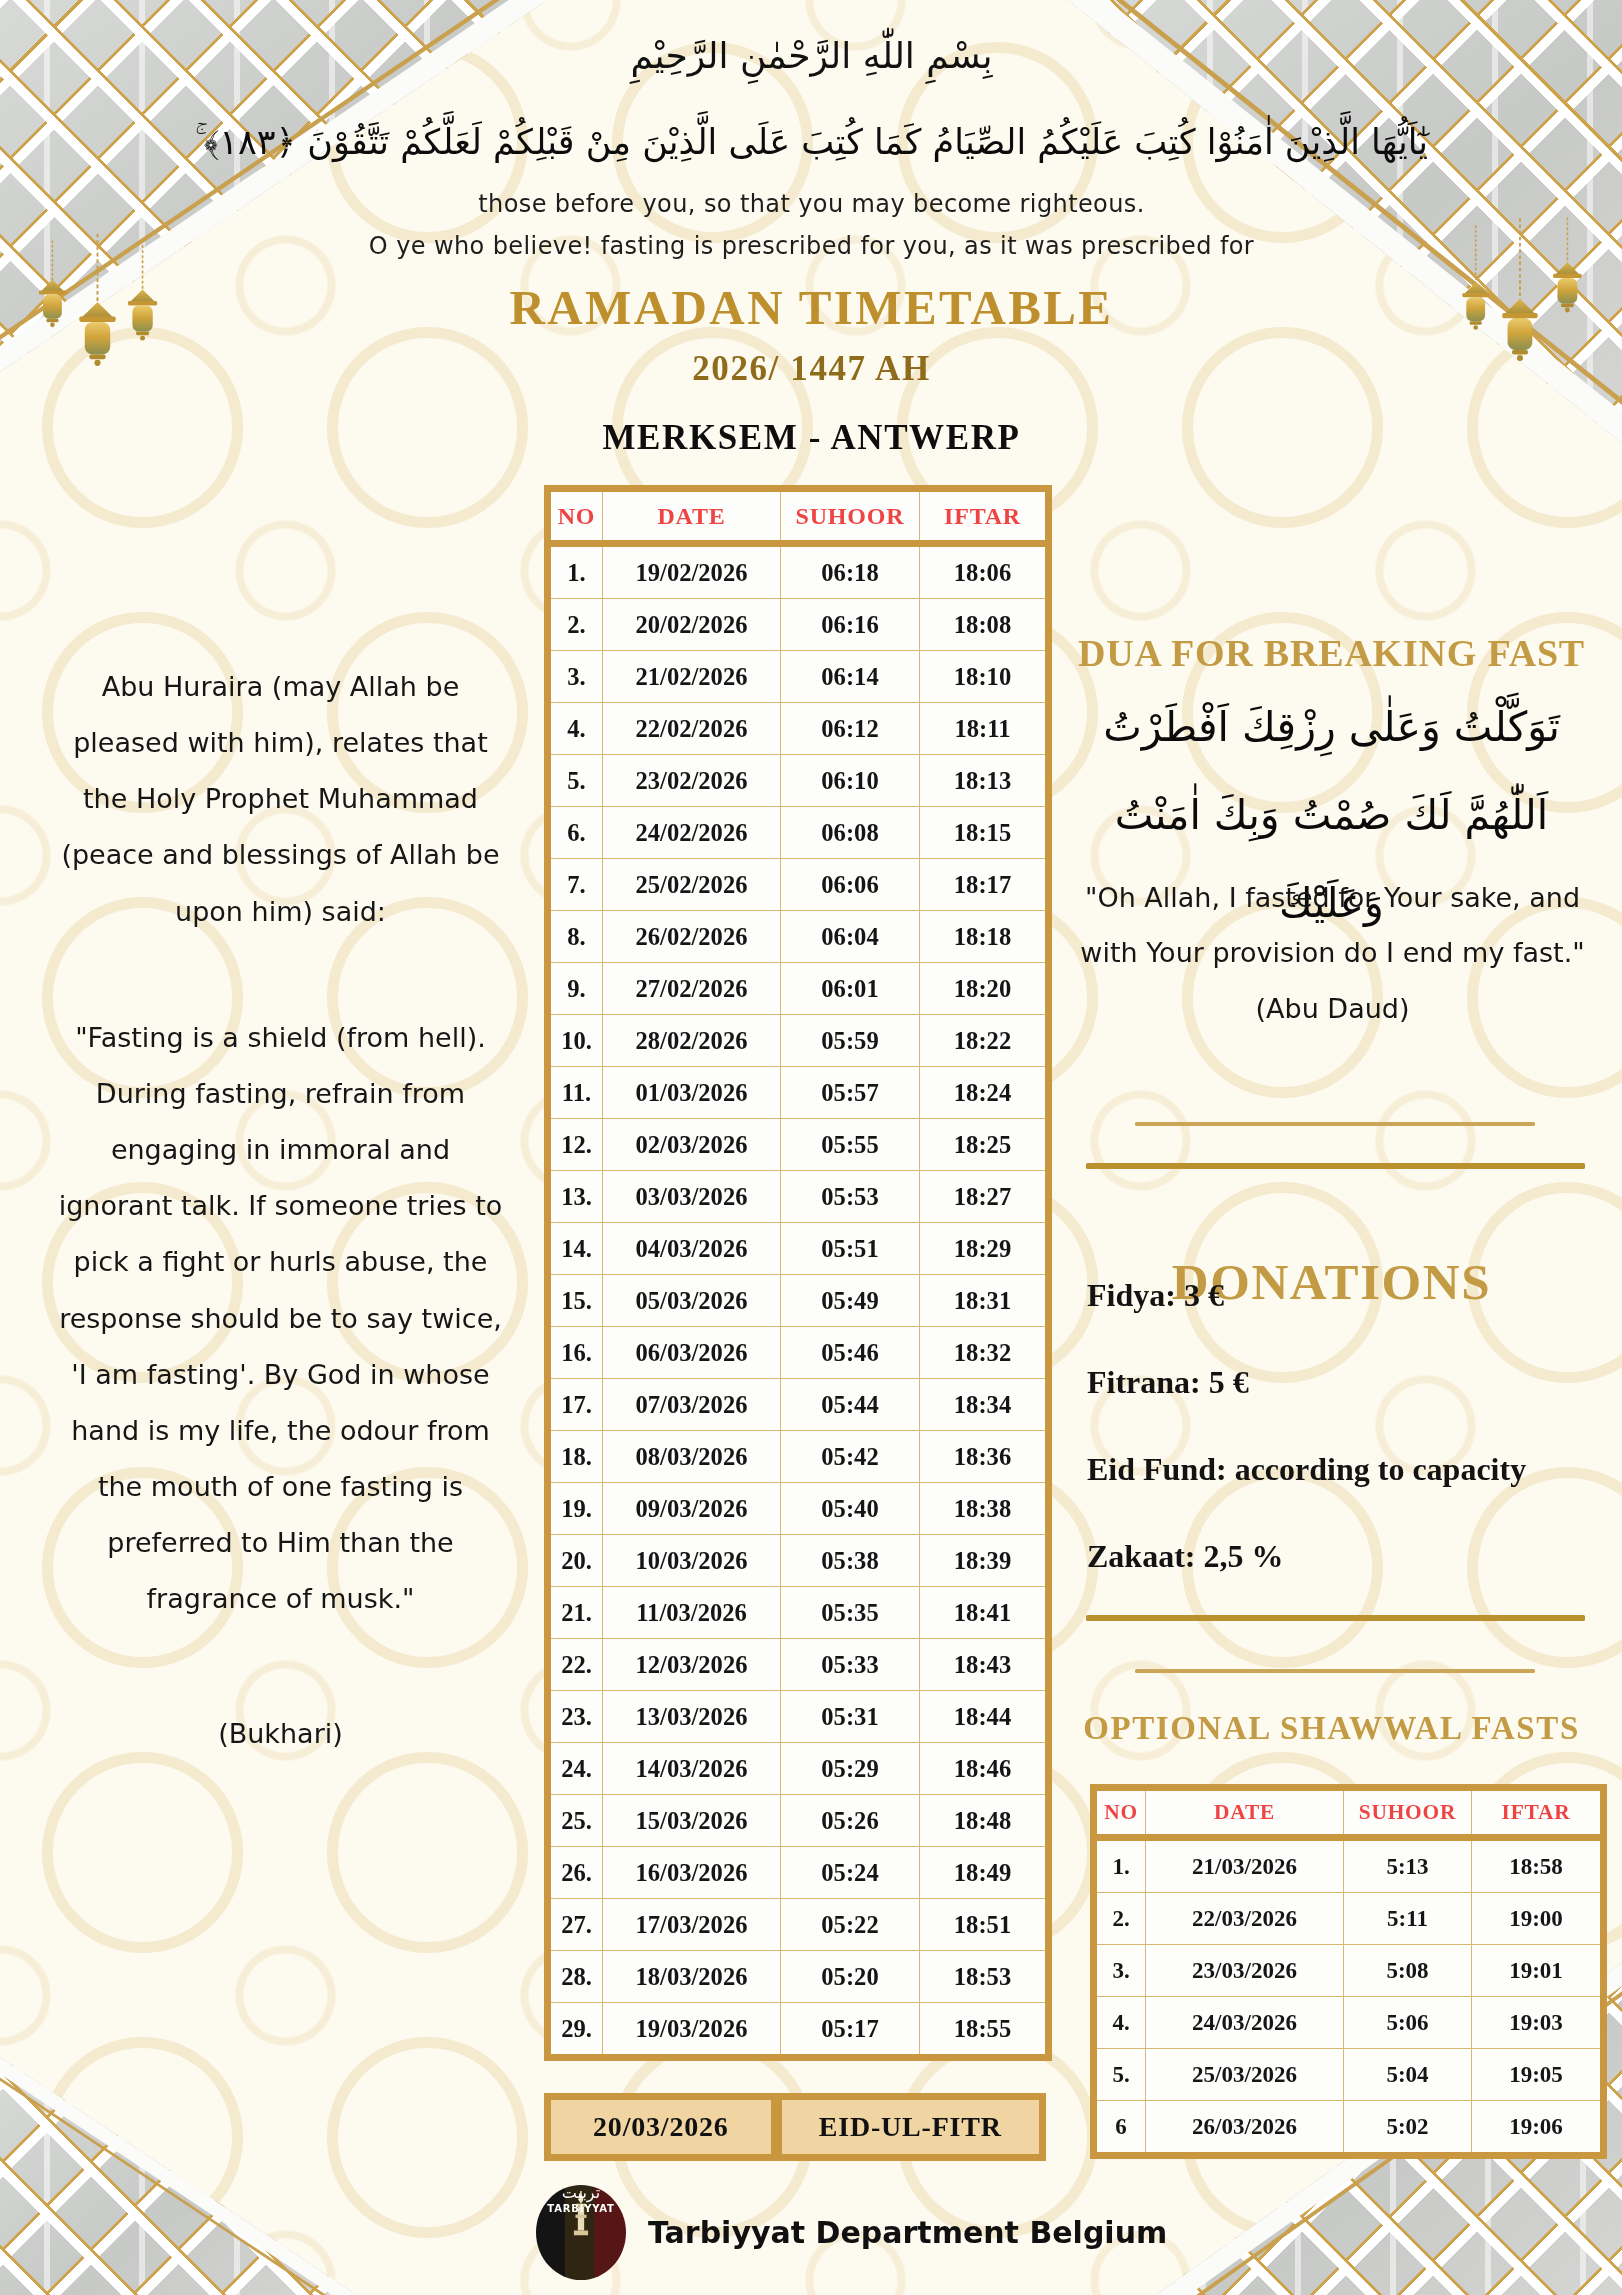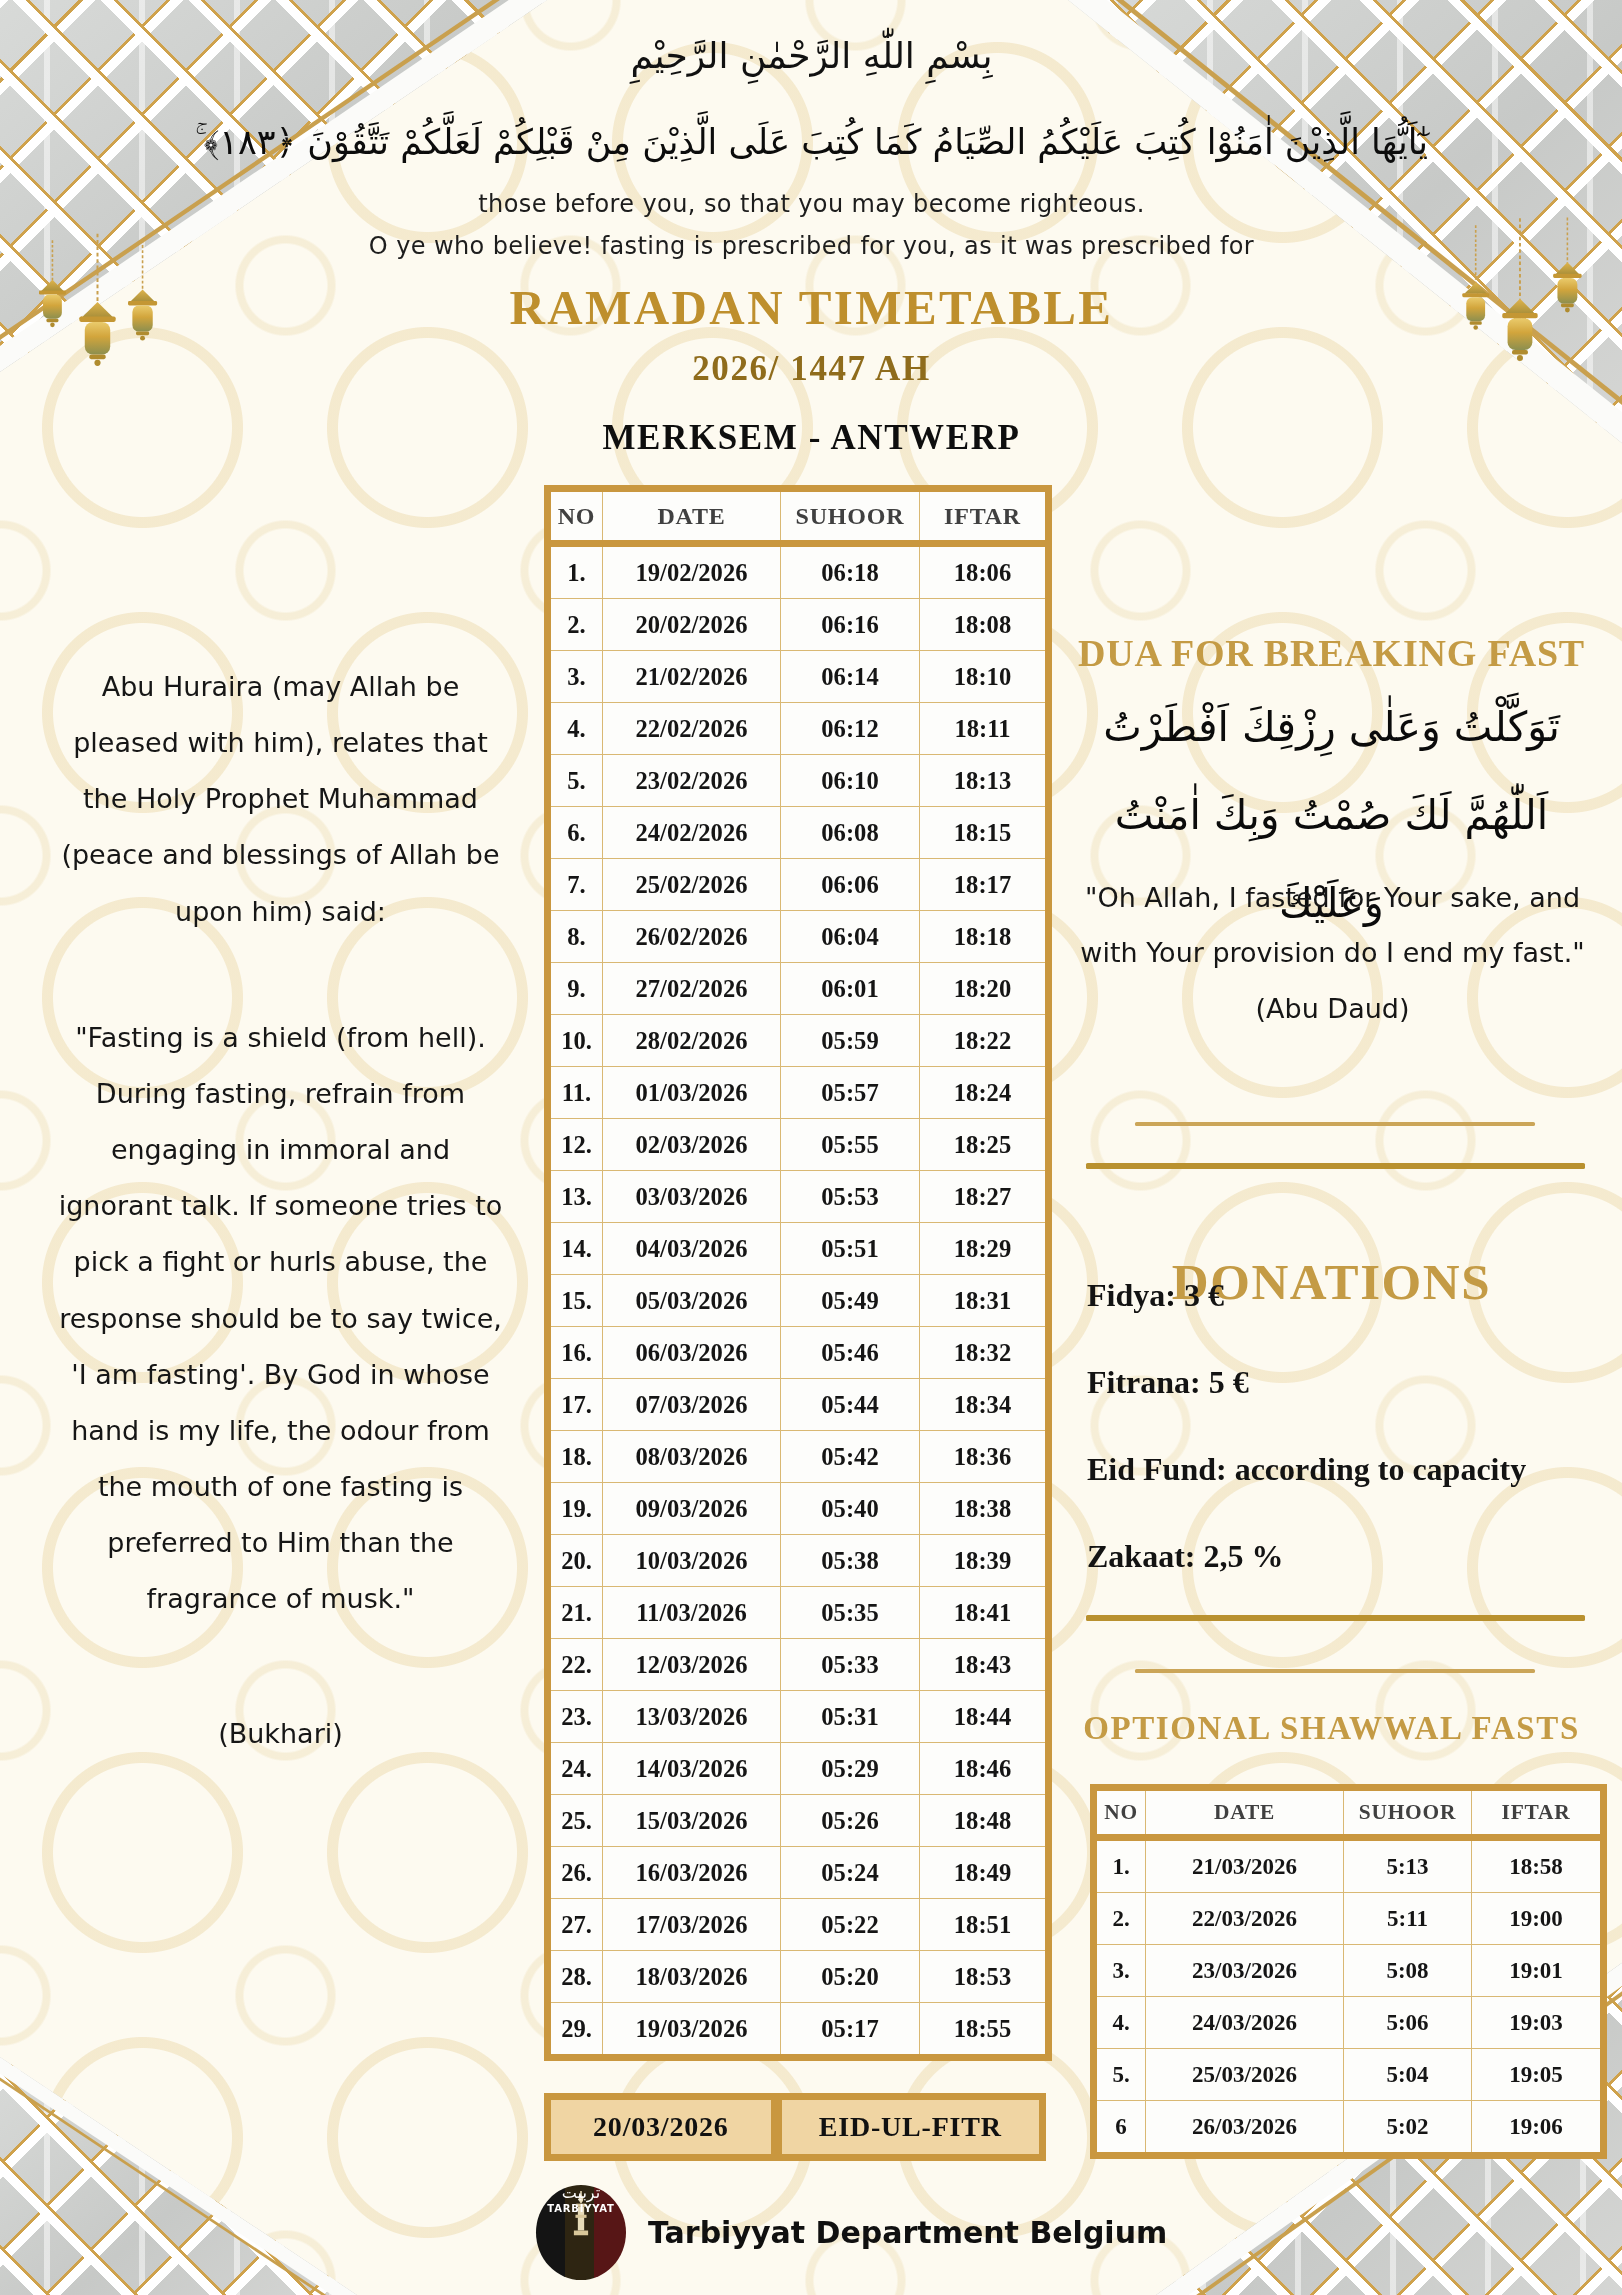--- a/index.html
+++ b/index.html
@@ -54,21 +54,21 @@
   .location { position:absolute; left:0; right:0; top:418px; text-align:center;
     font-size:35px; font-weight:bold; letter-spacing:1.6px; color:#0e0e0e; }
   
   .hadith { position:absolute; left:54px; top:659px; width:453px; text-align:center;
     font-family:"DejaVu Sans", sans-serif; font-size:27px; line-height:2.08; color:#161616; }
   .hadith .p2 { margin-top:70px; }
   .hadith .p3 { margin-top:78px; }
   
   table.gtable { border-collapse:collapse; table-layout:fixed; background:#FDFDFB; }
   table.gtable th, table.gtable td { border:1.6px solid #D9B873; text-align:center; vertical-align:middle; padding:0; }
-  table.gtable thead th { border-bottom:7.1px solid #C9973F; font-weight:bold; color:#404040; }
+  table.gtable thead th { border-bottom:7.1px solid #C9973F; font-weight:bold; color:#ef4444; }
   .main-table { position:absolute; left:544px; top:485px; width:502px; border:7.1px solid #C9973F; }
   .main-table thead th { height:48px; font-size:24px; letter-spacing:0.8px; }
   .main-table td { height:51px; font-size:24.6px; font-weight:bold; }
   .shawwal-table { position:absolute; left:1090px; top:1784px; width:511px; border:7.1px solid #C9973F; }
   .shawwal-table thead th { height:43px; font-size:21.4px; letter-spacing:0.8px; }
   .shawwal-table td { height:51px; font-size:23px; font-weight:bold; }
   
   .eid-strip { position:absolute; left:544px; top:2093px; width:502px; height:68px;
     background:#C9973F; box-sizing:border-box; padding:7.1px; display:flex; gap:11px; }
   .eid-cell { background:#F0D5A3; display:flex; align-items:center; justify-content:center;

